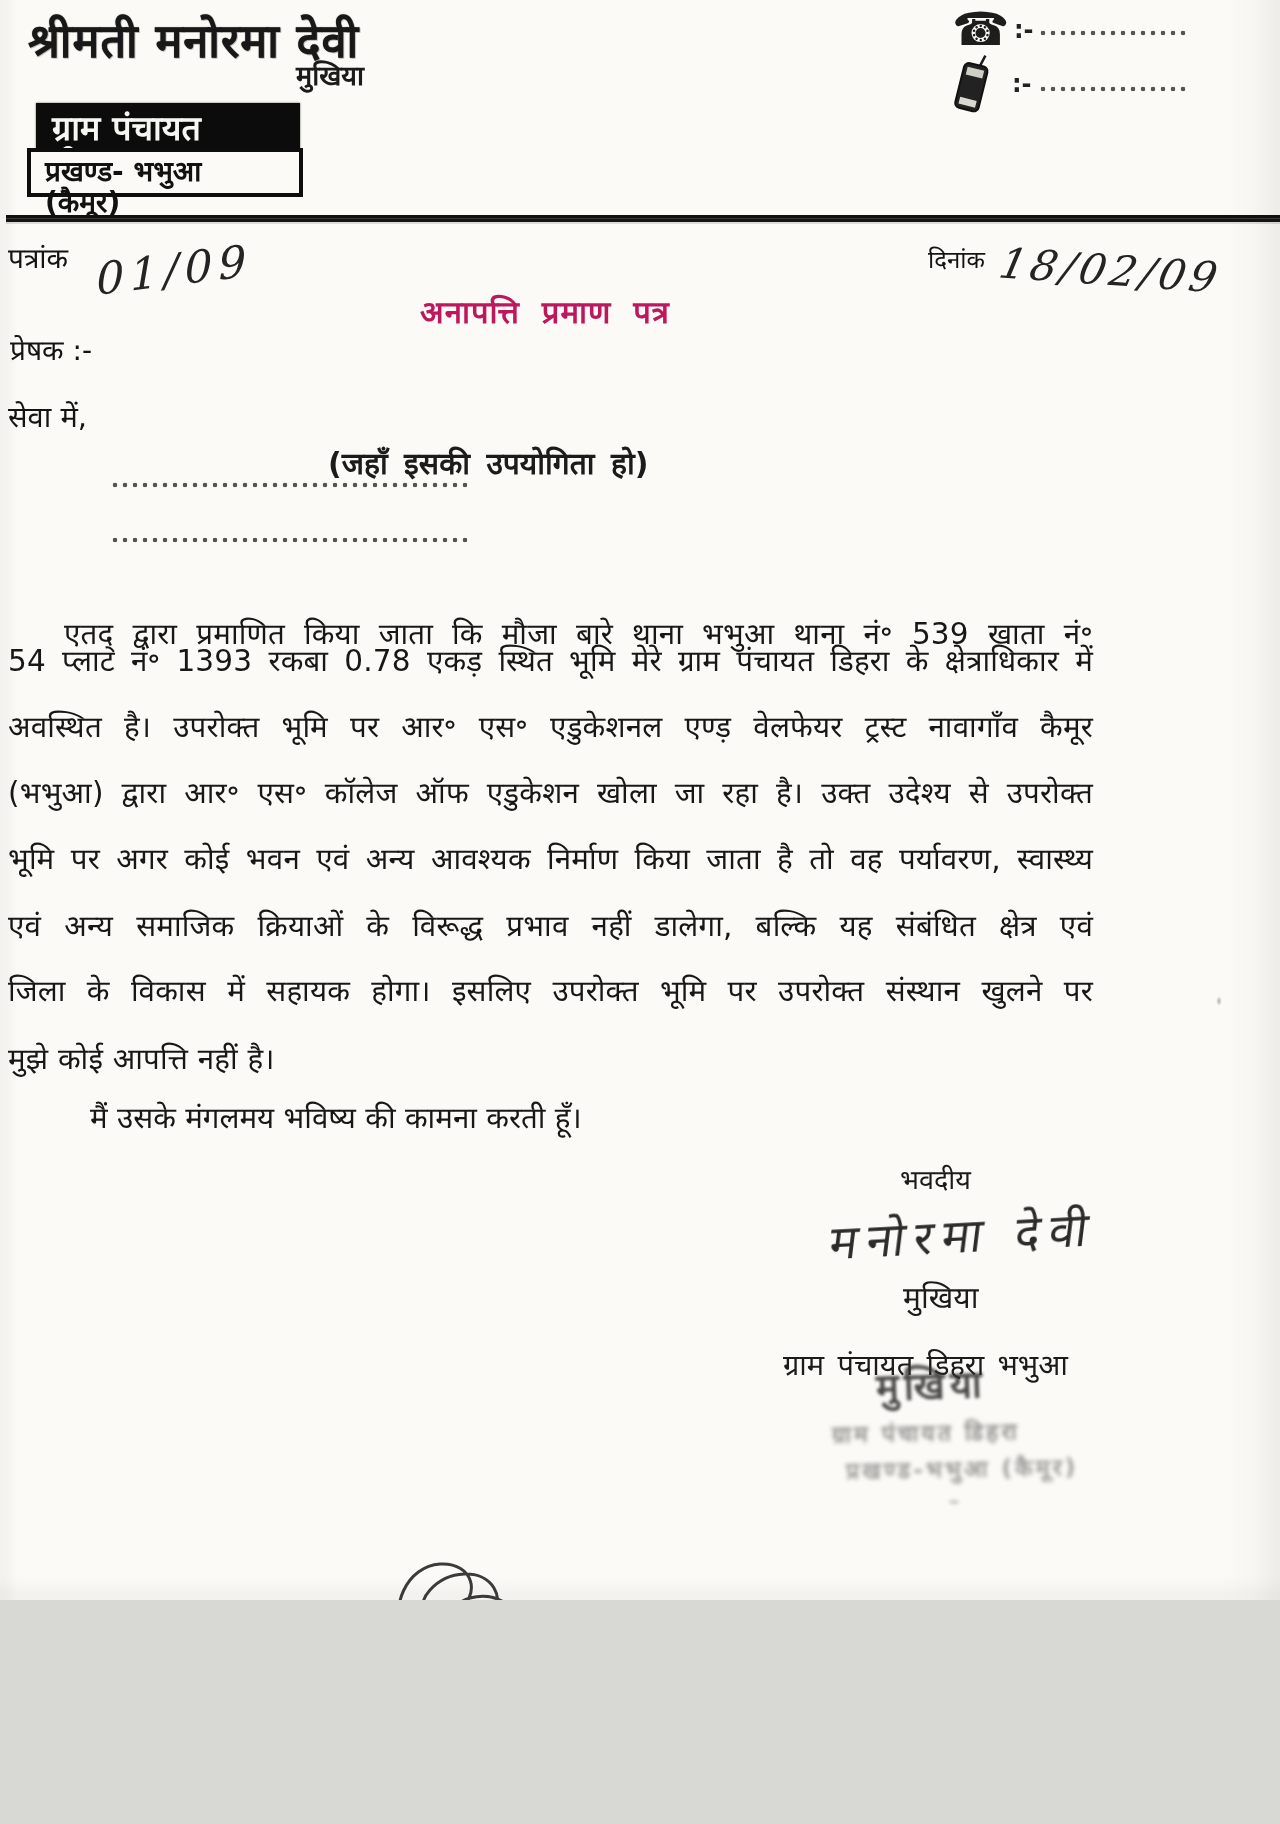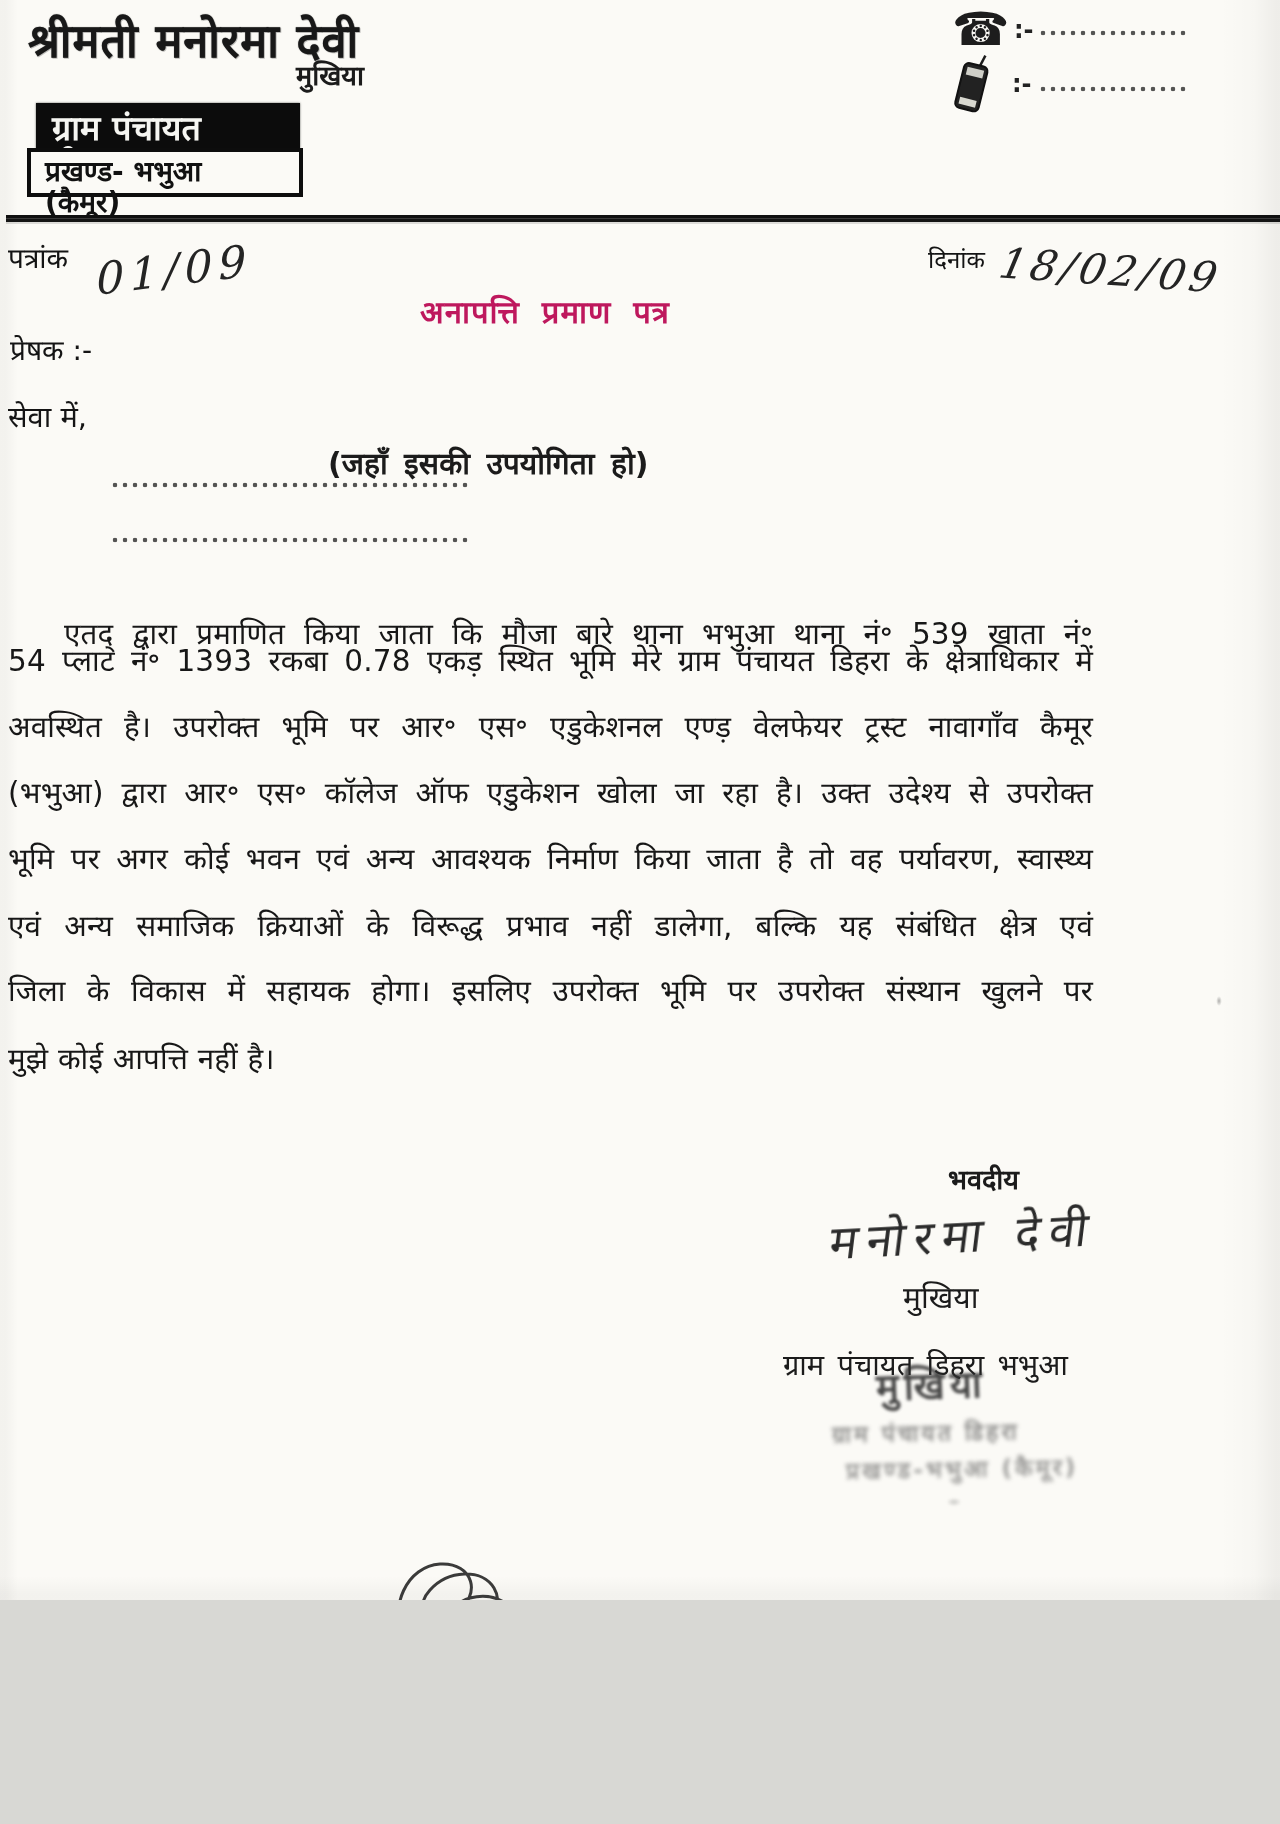--- a/index.html
+++ b/index.html
@@ -99,21 +99,21 @@
   .bline{
     position:absolute;left:0;width:1085px;height:46px;
     text-align:justify;text-align-last:justify;
     white-space:nowrap;letter-spacing:.2px;
   }
   .bline.short{text-align-last:left;white-space:normal;}
   .indent{padding-left:56px;width:1029px;margin-top:37px;}
   .closing{left:90px;top:1096px;font-size:29.5px;color:#171717;}
 
   
-  .valediction{left:900px;top:1160px;font-size:27px;font-weight:700;margin-left:48px;}
+  .valediction{left:900px;top:1160px;font-size:27px;font-weight:400;}
   .sig-hand{
     left:830px;top:1202px;font-size:47px;color:#2b2b2b;
     font-family:"DejaVu Sans","Liberation Sans",sans-serif;
     transform:rotate(-3deg) skewX(-10deg);letter-spacing:9px;
     font-weight:400;filter:blur(.2px);
   }
   .sig-desig{left:903px;top:1276px;font-size:30px;}
   .sig-org{left:783px;top:1320px;font-size:29px;word-spacing:4px;margin-top:24px;}
 
   
@@ -200,20 +200,21 @@
   <div class="abs bodytext">
     <div class="bline indent" style="top:0px">एतद् द्वारा प्रमाणित किया जाता कि मौजा बारे थाना भभुआ थाना नं॰ 539 खाता नं॰</div>
     <div class="bline" style="top:64px">54 प्लाट नं॰ 1393 रकबा 0.78 एकड़ स्थित भूमि मेरे ग्राम पंचायत डिहरा के क्षेत्राधिकार में</div>
     <div class="bline" style="top:130px">अवस्थित है। उपरोक्त भूमि पर आर॰ एस॰ एडुकेशनल एण्ड़ वेलफेयर ट्रस्ट नावागाँव कैमूर</div>
     <div class="bline" style="top:196px">(भभुआ) द्वारा आर॰ एस॰ कॉलेज ऑफ एडुकेशन खोला जा रहा है। उक्त उदेश्य से उपरोक्त</div>
     <div class="bline" style="top:262px">भूमि पर अगर कोई भवन एवं अन्य आवश्यक निर्माण किया जाता है तो वह पर्यावरण, स्वास्थ्य</div>
     <div class="bline" style="top:329px">एवं अन्य समाजिक क्रियाओं  के विरूद्ध प्रभाव नहीं डालेगा, बल्कि यह संबंधित क्षेत्र एवं</div>
     <div class="bline" style="top:394px">जिला के विकास में सहायक होगा। इसलिए उपरोक्त भूमि पर उपरोक्त संस्थान खुलने पर</div>
     <div class="bline short" style="top:462px">मुझे कोई आपत्ति नहीं है।</div>
   </div>
+  <div class="abs closing">मैं उसके मंगलमय भविष्य की कामना करती हूँ।</div>
 
   <div class="abs valediction">भवदीय</div>
   <div class="abs sig-hand">मनोरमा देवी</div>
   <div class="abs sig-desig">मुखिया</div>
   <div class="abs sig-org">ग्राम पंचायत डिहरा भभुआ</div>
 
   <div class="abs stamp-mukhiya">मुखिया</div>
   <div class="abs stamp-l2">ग्राम पंचायत डिहरा</div>
   <div class="abs stamp-l3">प्रखण्ड-भभुआ (कैमूर)</div>
 

